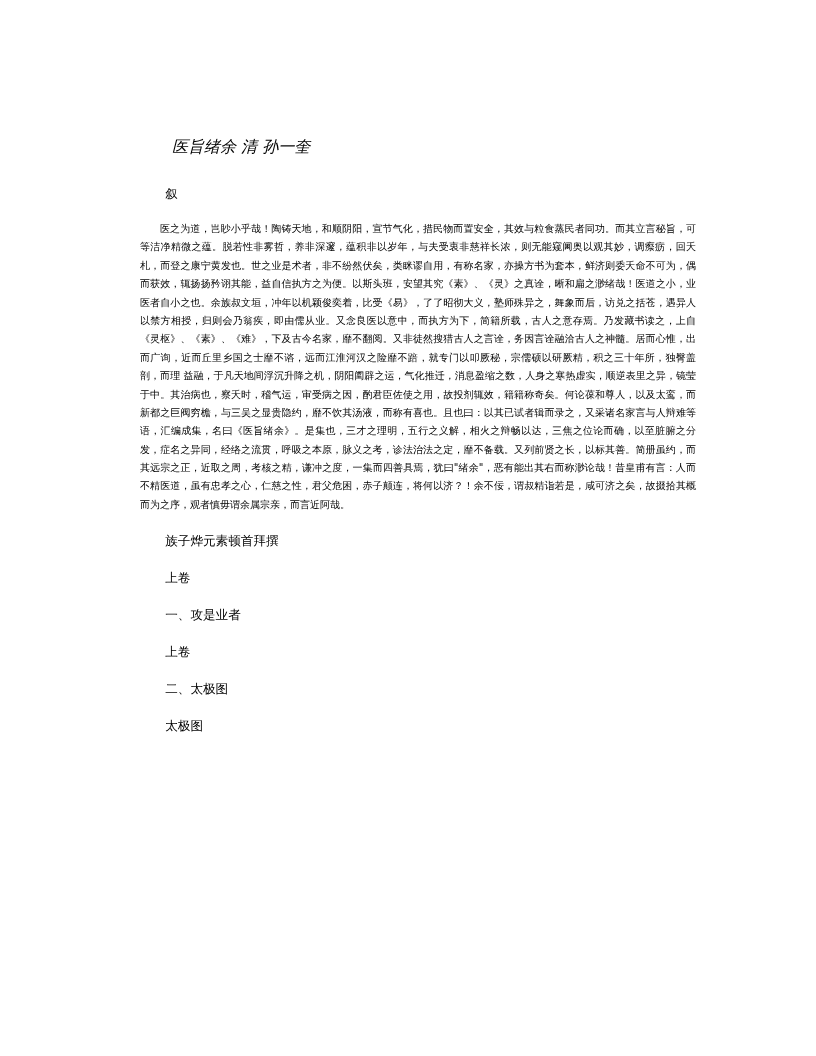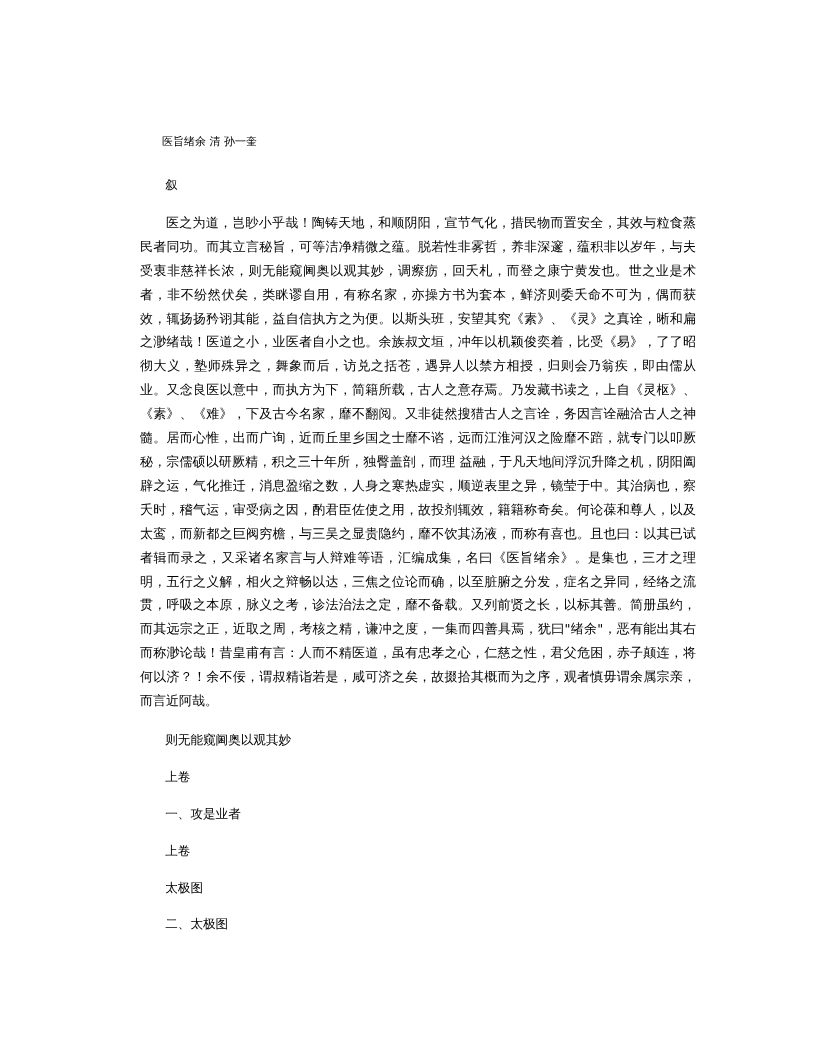--- a/index.html
+++ b/index.html
@@ -20,51 +20,52 @@
     padding: 132px 120px 96px 140px;
     background: #ffffff;
   }
   .heading-line {
     font-size: 12.6px;
     line-height: 1.82;
     margin: 0 0 14px 0;
     text-indent: 2em;
   }
   .title-line {
-    font-size: 11px;
+    font-size: 16px;
     line-height: 1.82;
     margin: 0 0 22px 0;
     text-indent: 2em;
+    font-style: italic;
   }
   .body-para {
-    font-size: 13px;
+    font-size: 10px;
     line-height: 1.84;
     text-align: justify;
     text-justify: inter-ideograph;
     text-indent: 2em;
     margin: 0 0 16px 0;
   }
 </style>
 </head>
 <body>
 
 <div class="page">
 
   <div class="title-line">医旨绪余  清  孙一奎</div>
 
   <div class="heading-line">叙</div>
 
   <div class="body-para">医之为道，岂眇小乎哉！陶铸天地，和顺阴阳，宣节气化，措民物而置安全，其效与粒食蒸民者同功。而其立言秘旨，可等洁净精微之蕴。脱若性非雾哲，养非深邃，蕴积非以岁年，与夫受衷非慈祥长浓，则无能窥阃奥以观其妙，调瘵疬，回夭札，而登之康宁黄发也。世之业是术者，非不纷然伏矣，类眯谬自用，有称名家，亦操方书为套本，鲜济则委夭命不可为，偶而获效，辄扬扬矜诩其能，益自信执方之为便。以斯头班，安望其究《素》、《灵》之真诠，晰和扁之渺绪哉！医道之小，业医者自小之也。余族叔文垣，冲年以机颖俊奕着，比受《易》，了了昭彻大义，塾师殊异之，舞象而后，访兑之括苍，遇异人以禁方相授，归则会乃翁疾，即由儒从业。又念良医以意中，而执方为下，简籍所载，古人之意存焉。乃发藏书读之，上自《灵枢》、《素》、《难》，下及古今名家，靡不翻阅。又非徒然搜猎古人之言诠，务因言诠融洽古人之神髓。居而心惟，出而广询，近而丘里乡国之士靡不谘，远而江淮河汉之险靡不踣，就专门以叩厥秘，宗儒硕以研厥精，积之三十年所，独臀盖剖，而理  益融，于凡天地间浮沉升降之机，阴阳阖辟之运，气化推迁，消息盈缩之数，人身之寒热虚实，顺逆表里之异，镜莹于中。其治病也，察夭时，稽气运，审受病之因，酌君臣佐使之用，故投剂辄效，籍籍称奇矣。何论葆和尊人，以及太鸾，而新都之巨阀穷檐，与三吴之显贵隐约，靡不饮其汤液，而称有喜也。且也曰：以其已试者辑而录之，又采诸名家言与人辩难等语，汇编成集，名曰《医旨绪余》。是集也，三才之理明，五行之义解，相火之辩畅以达，三焦之位论而确，以至脏腑之分发，症名之异同，经络之流贯，呼吸之本原，脉义之考，诊法治法之定，靡不备载。又列前贤之长，以标其善。简册虽约，而其远宗之正，近取之周，考核之精，谦冲之度，一集而四善具焉，犹曰"绪余"，恶有能出其右而称渺论哉！昔皇甫有言：人而不精医道，虽有忠孝之心，仁慈之性，君父危困，赤子颠连，将何以济？！余不佞，谓叔精诣若是，咸可济之矣，故掇拾其概而为之序，观者慎毋谓余属宗亲，而言近阿哉。</div>
 
-  <div class="heading-line">则无能窥阃奥以观其妙</div>
+  <div class="heading-line">族子烨元素顿首拜撰</div>
 
   <div class="heading-line">上卷</div>
 
   <div class="heading-line">一、攻是业者</div>
 
 
   <div class="heading-line">上卷</div>
 
+  <div class="heading-line">二、太极图</div>
+
   <div class="heading-line">太极图</div>
-
-  <div class="heading-line">二、太极图</div>
 
 </div>
 
 </body></html>

